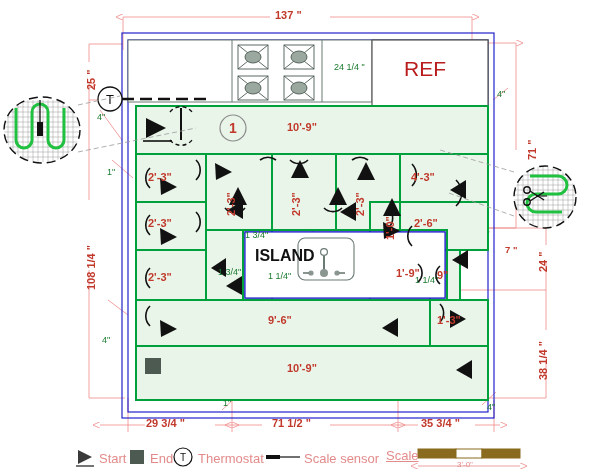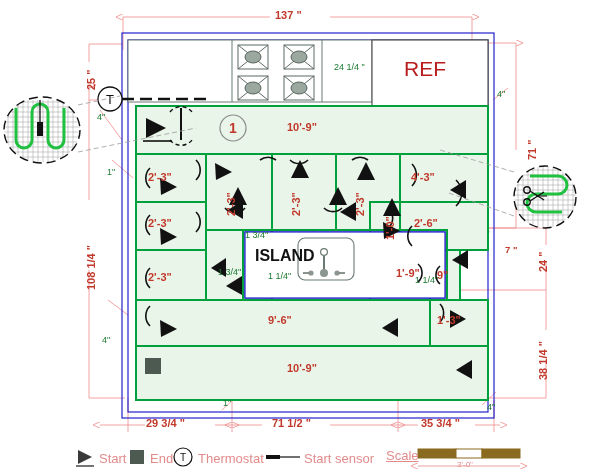--- a/index.html
+++ b/index.html
@@ -388,17 +388,17 @@
 <div class="lbl dim" style="left:437px;top:270px;">9"</div>
 <div class="lbl dim" style="left:437px;top:315px;">1'-3"</div>
 <div class="lbl dim" style="left:268px;top:315px;">9'-6"</div>
 <div class="lbl dim" style="left:287px;top:363px;">10'-9"</div>
 
 <div class="lbl dim" style="left:229px;top:121px;font-size:14px;">1</div>
 
 <div class="lbl legend" style="left:99px;top:452px;">Start</div>
 <div class="lbl legend" style="left:150px;top:452px;">End</div>
 <div class="lbl legend" style="left:198px;top:452px;text-align:center;">Thermostat</div>
-<div class="lbl legend" style="left:304px;top:452px;">Start sensor</div>
+<div class="lbl legend" style="left:304px;top:452px;">Scale sensor</div>
 <div class="lbl legend" style="left:386px;top:449px;text-decoration:underline;">Scale</div>
 <div class="lbl scalelbl" style="left:457px;top:461px;">3'-0"</div>
 
 </div>
 
 </body></html>

